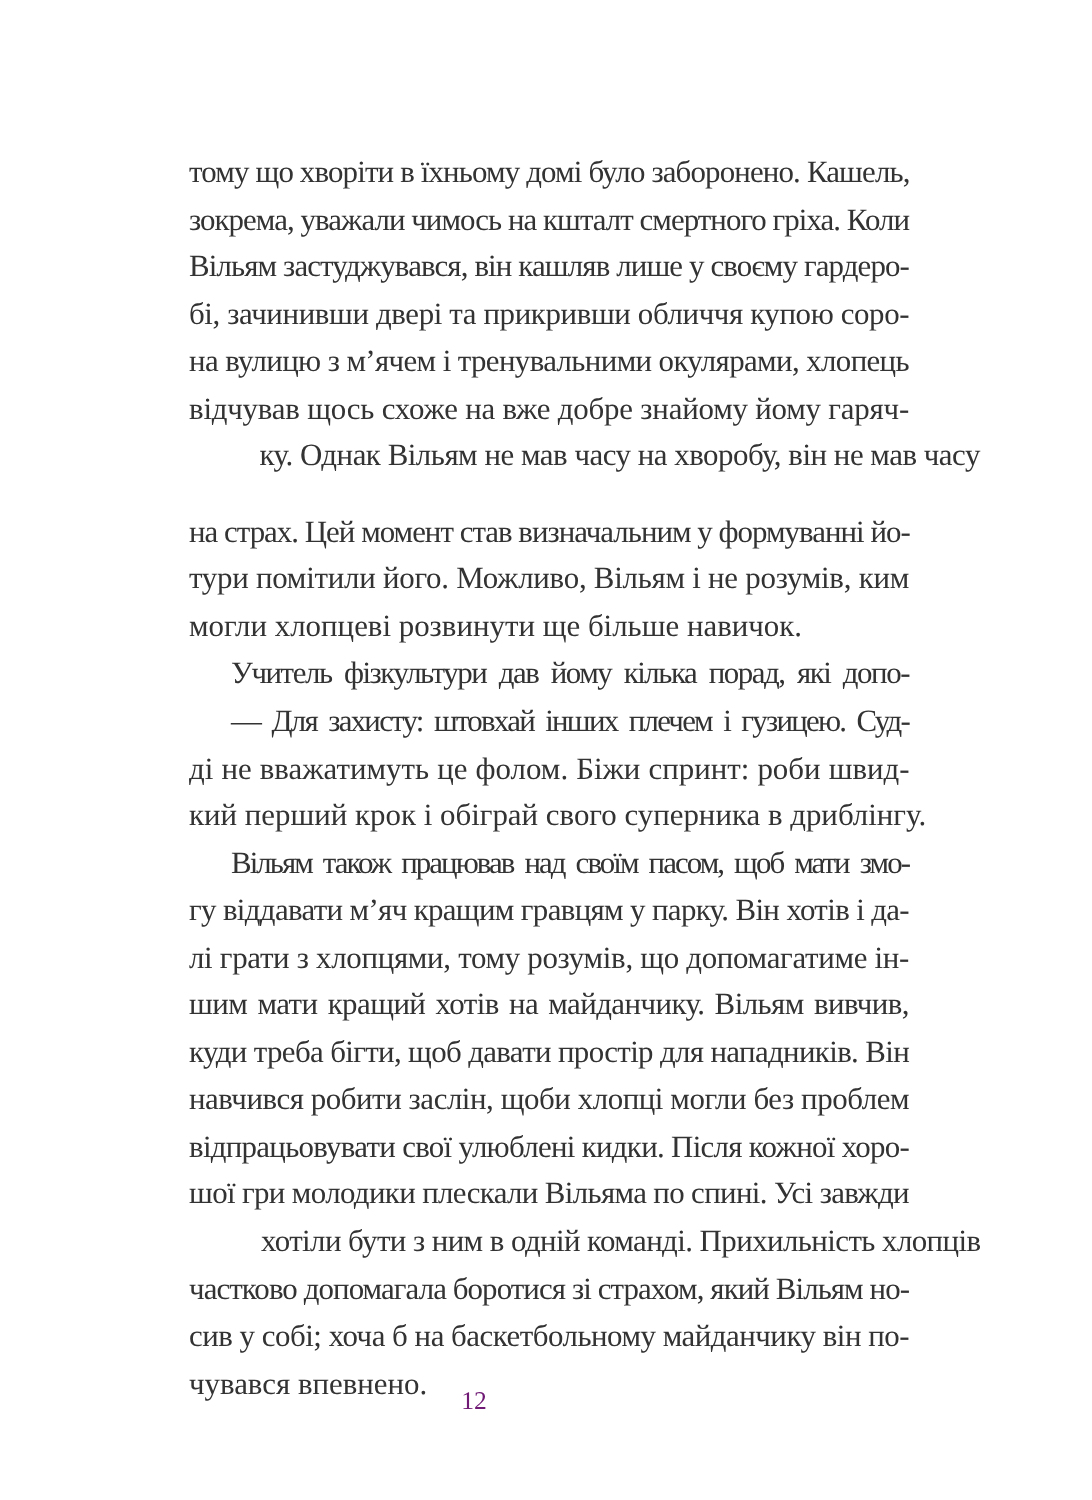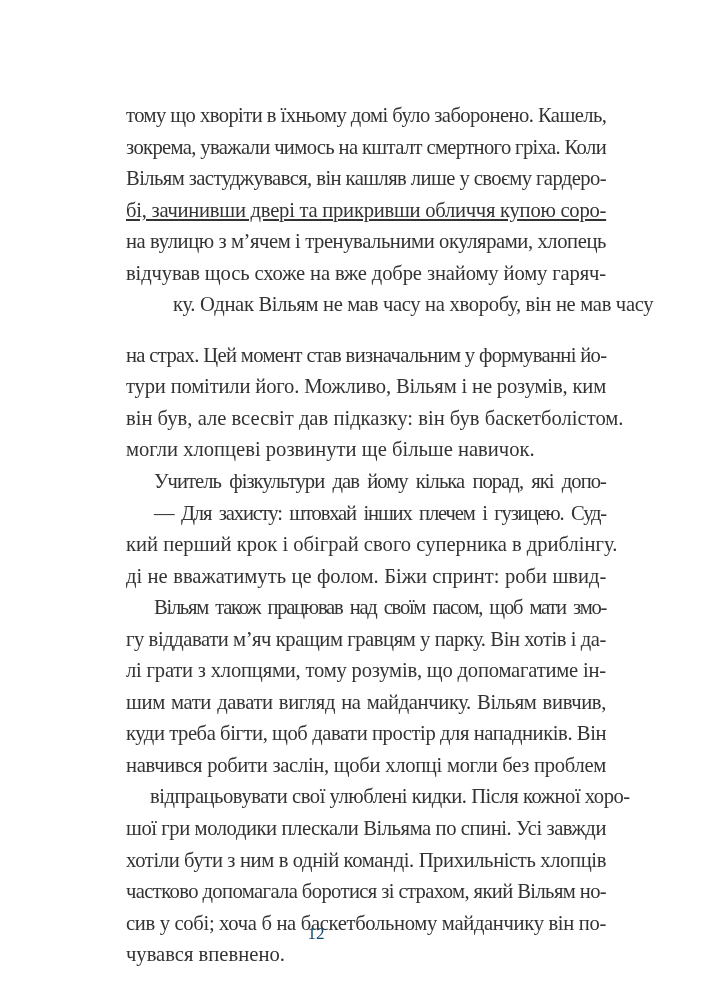--- a/index.html
+++ b/index.html
@@ -44,58 +44,57 @@
       padding-left: 28px;
     }
     .page-number {
       position: absolute;
       left: 0;
       width: 632px;
       top: 912px;
       text-align: center;
       font-family: "Liberation Serif", serif;
       font-size: 17px;
-      color: #0c4a6e;
+      color: #701a75;
     }
   </style>
 </head>
 <body>
 
 <div class="page">
   <div class="text-block" id="text-block">
       <div>
         <span class="line" style="white-space: nowrap; display: block; width: auto; letter-spacing: -0.563636px;">тому що хворіти в їхньому домі було заборонено. Кашель,</span>
         <span class="line" style="white-space: nowrap; display: block; width: auto; letter-spacing: -0.636364px;">зокрема, уважали чимось на кшталт смертного гріха. Коли</span>
         <span class="line" style="white-space: nowrap; display: block; width: auto; letter-spacing: -0.581818px;">Вільям застуджувався, він кашляв лише у своєму гардеро-</span>
-        <span class="line" style="white-space: nowrap; display: block; width: auto; letter-spacing: -0.25px; text-decoration: underline;">бі, зачинивши двері та прикривши обличчя купою соро-</span>
+        <span class="line" style="white-space: nowrap; display: block; width: auto; letter-spacing: -0.25px;">бі, зачинивши двері та прикривши обличчя купою соро-</span>
         <span class="line" style="white-space: nowrap; display: block; width: auto; letter-spacing: -0.415094px;">на вулицю з м’ячем і тренувальними окулярами, хлопець</span>
         <span class="line" style="white-space: nowrap; display: block; width: auto; letter-spacing: -0.134615px;">відчував щось схоже на вже добре знайому йому гаряч-</span>
         <span class="line" style="white-space: nowrap; display: block; width: auto; letter-spacing: -0.321429px; margin-left: 47px;">ку. Однак Вільям не мав часу на хворобу, він не мав часу</span>
         <span class="line" style="white-space: nowrap; display: block; width: auto; letter-spacing: -0.654545px; margin-top: 19px;">на страх. Цей момент став визначальним у формуванні йо-</span>
         <span class="line" style="white-space: nowrap; display: block; width: auto; letter-spacing: -0.169811px;">тури помітили його. Можливо, Вільям і не розумів, ким</span>
-        <span class="line last" style="display: block;">він був, але всесвіт дав підказку: він був баскетболістом.</span>
       </div>
       <div>
         <span class="line last" style="display: block;">могли хлопцеві розвинути ще більше навичок.</span>
         <span class="line indent" style="white-space: nowrap; display: block; width: auto; letter-spacing: -0.961538px;">Учитель фізкультури дав йому кілька порад, які допо-</span>
       </div>
       <div>
         <span class="line indent" style="white-space: nowrap; display: block; width: auto; letter-spacing: -1.15686px;">— Для захисту: штовхай інших плечем і гузицею. Суд-</span>
+        <span class="line" style="white-space: nowrap; display: block; width: auto; word-spacing: 0.25px;">ді не вважатимуть це фолом. Біжи спринт: роби швид-</span>
         <span class="line last" style="display: block;">кий перший крок і обіграй свого суперника в дриблінгу.</span>
-        <span class="line" style="white-space: nowrap; display: block; width: auto; word-spacing: 0.25px;">ді не вважатимуть це фолом. Біжи спринт: роби швид-</span>
       </div>
       <div>
         <span class="line indent" style="white-space: nowrap; display: block; width: auto; letter-spacing: -1.28846px;">Вільям також працював над своїм пасом, щоб мати змо-</span>
         <span class="line" style="white-space: nowrap; display: block; width: auto; letter-spacing: -0.438596px;">гу віддавати м’яч кращим гравцям у парку. Він хотів і да-</span>
         <span class="line" style="white-space: nowrap; display: block; width: auto; letter-spacing: -0.203704px;">лі грати з хлопцями, тому розумів, що допомагатиме ін-</span>
-        <span class="line" style="white-space: nowrap; display: block; width: auto; letter-spacing: -0.365385px;">шим мати давати вигляд на майданчику. Вільям вивчив,</span>
+        <span class="line" style="white-space: nowrap; display: block; width: auto; letter-spacing: -0.365385px;">шим мати кращий хотів на майданчику. Вільям вивчив,</span>
         <span class="line" style="white-space: nowrap; display: block; width: auto; letter-spacing: -0.428571px;">куди треба бігти, щоб давати простір для нападників. Він</span>
         <span class="line" style="white-space: nowrap; display: block; width: auto; letter-spacing: -0.301887px;">навчився робити заслін, щоби хлопці могли без проблем</span>
-        <span class="line" style="white-space: nowrap; display: block; width: auto; letter-spacing: -0.472727px; margin-left: 24px;">відпрацьовувати свої улюблені кидки. Після кожної хоро-</span>
+        <span class="line" style="white-space: nowrap; display: block; width: auto; letter-spacing: -0.472727px;">відпрацьовувати свої улюблені кидки. Після кожної хоро-</span>
         <span class="line" style="white-space: nowrap; display: block; width: auto; letter-spacing: -0.425926px;">шої гри молодики плескали Вільяма по спині. Усі завжди</span>
-        <span class="line" style="white-space: nowrap; display: block; width: auto; letter-spacing: -0.381818px;">хотіли бути з ним в одній команді. Прихильність хлопців</span>
+        <span class="line" style="white-space: nowrap; display: block; width: auto; letter-spacing: -0.381818px; margin-left: 48px;">хотіли бути з ним в одній команді. Прихильність хлопців</span>
         <span class="line" style="white-space: nowrap; display: block; width: auto; letter-spacing: -0.607143px;">частково допомагала боротися зі страхом, який Вільям но-</span>
         <span class="line" style="white-space: nowrap; display: block; width: auto; letter-spacing: -0.327273px;">сив у собі; хоча б на баскетбольному майданчику він по-</span>
         <span class="line last" style="display: block;">чувався впевнено.</span>
       </div>
     </div>
   <div class="page-number">12</div>
 </div>
 
 </body></html>

